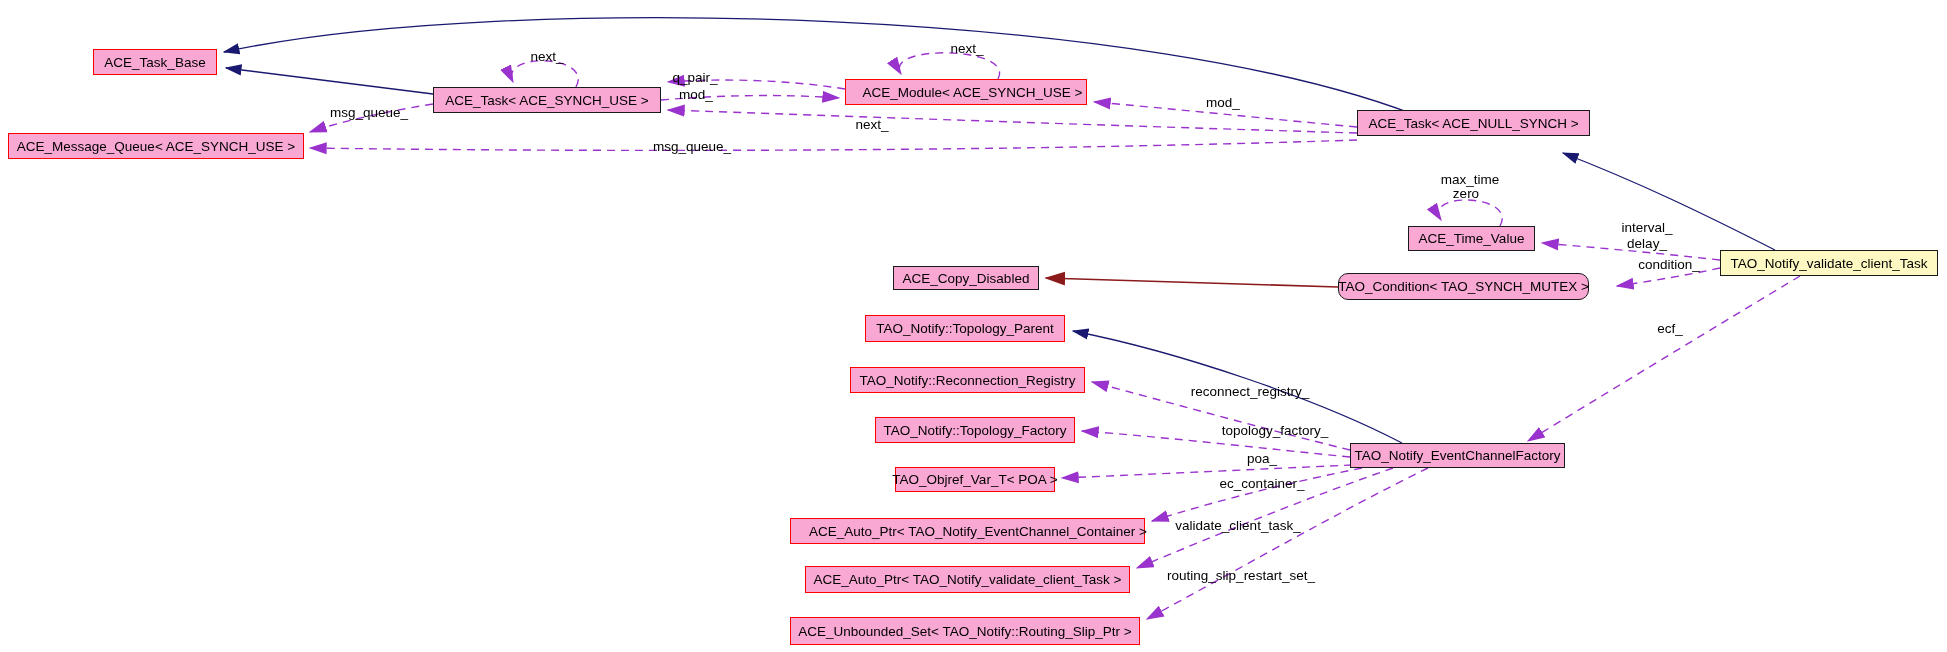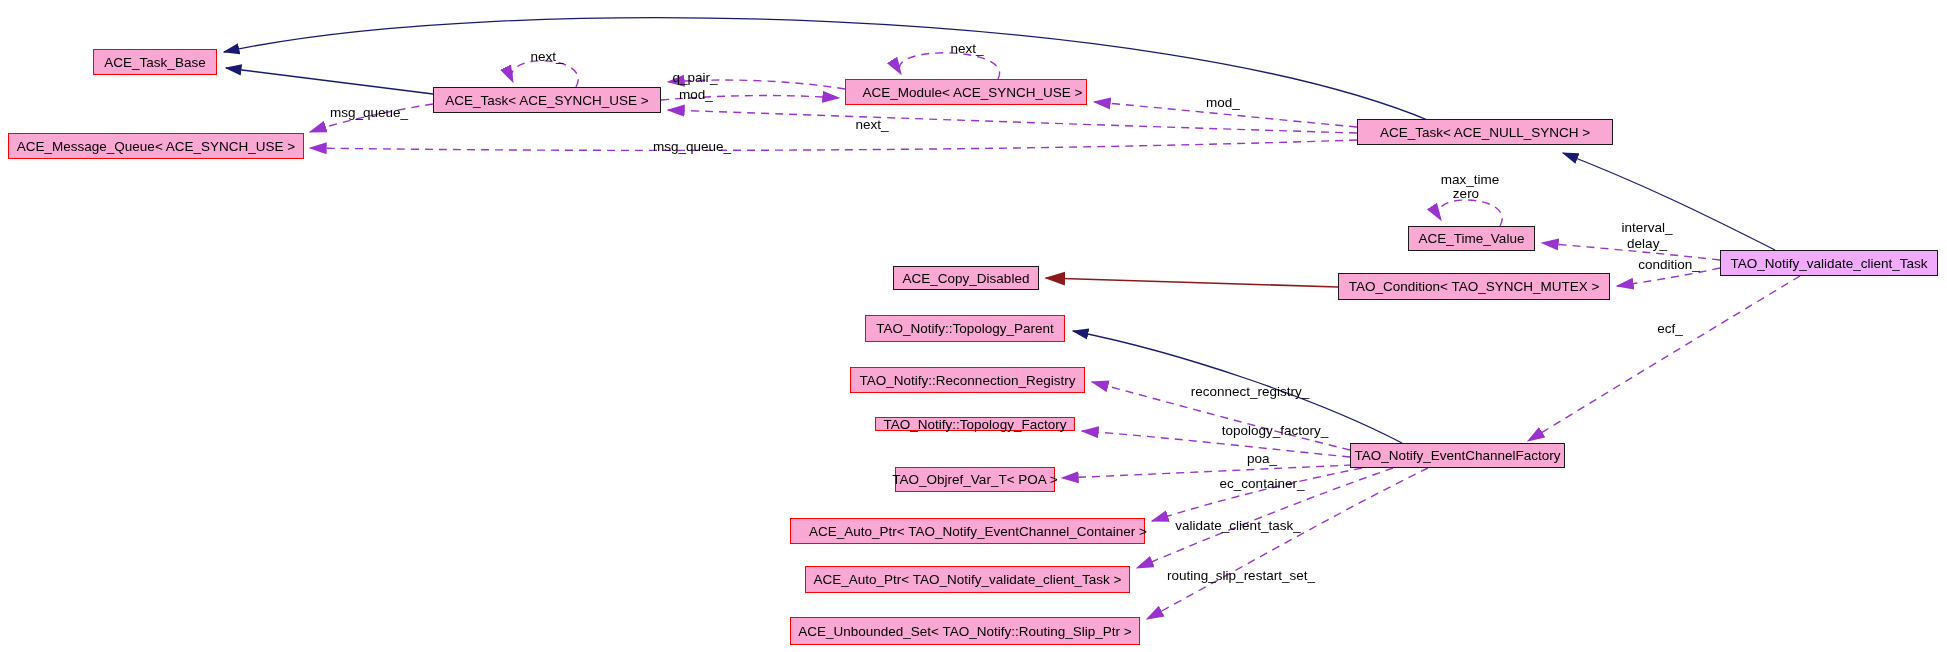--- a/index.html
+++ b/index.html
@@ -18,21 +18,21 @@
     border:1px solid #000000;
     color:#000000;
     font-size:13.5px;
     display:flex;align-items:center;justify-content:center;
     white-space:nowrap;
     padding:0 6px;
     cursor:pointer;
   }
   .node.red{border:1.5px solid #ff0000;}
   .node.black{border:1.3px solid #1a1a1a;}
-  .node.gray{border:1.3px solid #1a1a1a;background:#f0abfc;cursor:default;}
+  .node.gray{border:1.3px solid #1a1a1a;background:#fef9c3;cursor:default;}
   .edge-label{
     position:absolute;
     transform:translate(-50%,-50%);
     font-size:13.5px;
     color:#000000;
     white-space:nowrap;
     pointer-events:none;
   }
 </style>
 </head>
@@ -84,28 +84,28 @@
       <path d="M 1393,468 C 1312,496 1218,534 1137,568" marker-end="url(#arrow-purple)"></path>
       <path d="M 1428,468 C 1338,512 1232,573 1147,619" marker-end="url(#arrow-purple)"></path>
     </g>
   </svg>
 
   <div id="nodes-layer">
       <div class="node red" style="left: 93px; top: 49px; width: 124px; height: 26px;">ACE_Task_Base</div>
       <div class="node black" style="left: 433px; top: 87px; width: 228px; height: 26px;">ACE_Task&lt; ACE_SYNCH_USE &gt;</div>
       <div class="node red" style="left: 845px; top: 79px; width: 242px; height: 26px; padding-left: 19px;">ACE_Module&lt; ACE_SYNCH_USE &gt;</div>
       <div class="node red" style="left: 8px; top: 133px; width: 296px; height: 26px;">ACE_Message_Queue&lt; ACE_SYNCH_USE &gt;</div>
-      <div class="node black" style="left: 1357px; top: 119px; width: 256px; height: 26px;">ACE_Task&lt; ACE_NULL_SYNCH &gt;</div>
+      <div class="node black" style="left: 1357px; top: 110px; width: 233px; height: 26px;">ACE_Task&lt; ACE_NULL_SYNCH &gt;</div>
       <div class="node black" style="left: 1408px; top: 226px; width: 127px; height: 25px;">ACE_Time_Value</div>
       <div class="node black" style="left: 893px; top: 266px; width: 146px; height: 24px;">ACE_Copy_Disabled</div>
-      <div class="node black" style="left: 1338px; top: 273px; width: 272px; height: 27px;">TAO_Condition&lt; TAO_SYNCH_MUTEX &gt;</div>
+      <div class="node black" style="left: 1338px; top: 273px; width: 251px; height: 27px; border-radius: 10px;">TAO_Condition&lt; TAO_SYNCH_MUTEX &gt;</div>
       <div class="node gray" style="left: 1720px; top: 250px; width: 218px; height: 26px;">TAO_Notify_validate_client_Task</div>
       <div class="node red" style="left: 865px; top: 315px; width: 200px; height: 27px;">TAO_Notify::Topology_Parent</div>
       <div class="node red" style="left: 850px; top: 367px; width: 235px; height: 26px;">TAO_Notify::Reconnection_Registry</div>
-      <div class="node red" style="left: 875px; top: 417px; width: 200px; height: 14px;">TAO_Notify::Topology_Factory</div>
+      <div class="node red" style="left: 875px; top: 417px; width: 200px; height: 26px;">TAO_Notify::Topology_Factory</div>
       <div class="node red" style="left: 895px; top: 467px; width: 160px; height: 25px;">TAO_Objref_Var_T&lt; POA &gt;</div>
       <div class="node red" style="left: 790px; top: 518px; width: 355px; height: 26px; padding-left: 27px;">ACE_Auto_Ptr&lt; TAO_Notify_EventChannel_Container &gt;</div>
       <div class="node red" style="left: 805px; top: 566px; width: 325px; height: 27px;">ACE_Auto_Ptr&lt; TAO_Notify_validate_client_Task &gt;</div>
       <div class="node red" style="left: 790px; top: 617px; width: 350px; height: 28px;">ACE_Unbounded_Set&lt; TAO_Notify::Routing_Slip_Ptr &gt;</div>
       <div class="node black" style="left: 1350px; top: 443px; width: 215px; height: 25px;">TAO_Notify_EventChannelFactory</div>
     </div>
   <div id="labels-layer">
       <div class="edge-label" style="left: 547px; top: 56px;">next_</div>
       <div class="edge-label" style="left: 695px; top: 77px;">q_pair_</div>
       <div class="edge-label" style="left: 696px; top: 94px;">mod_</div>

